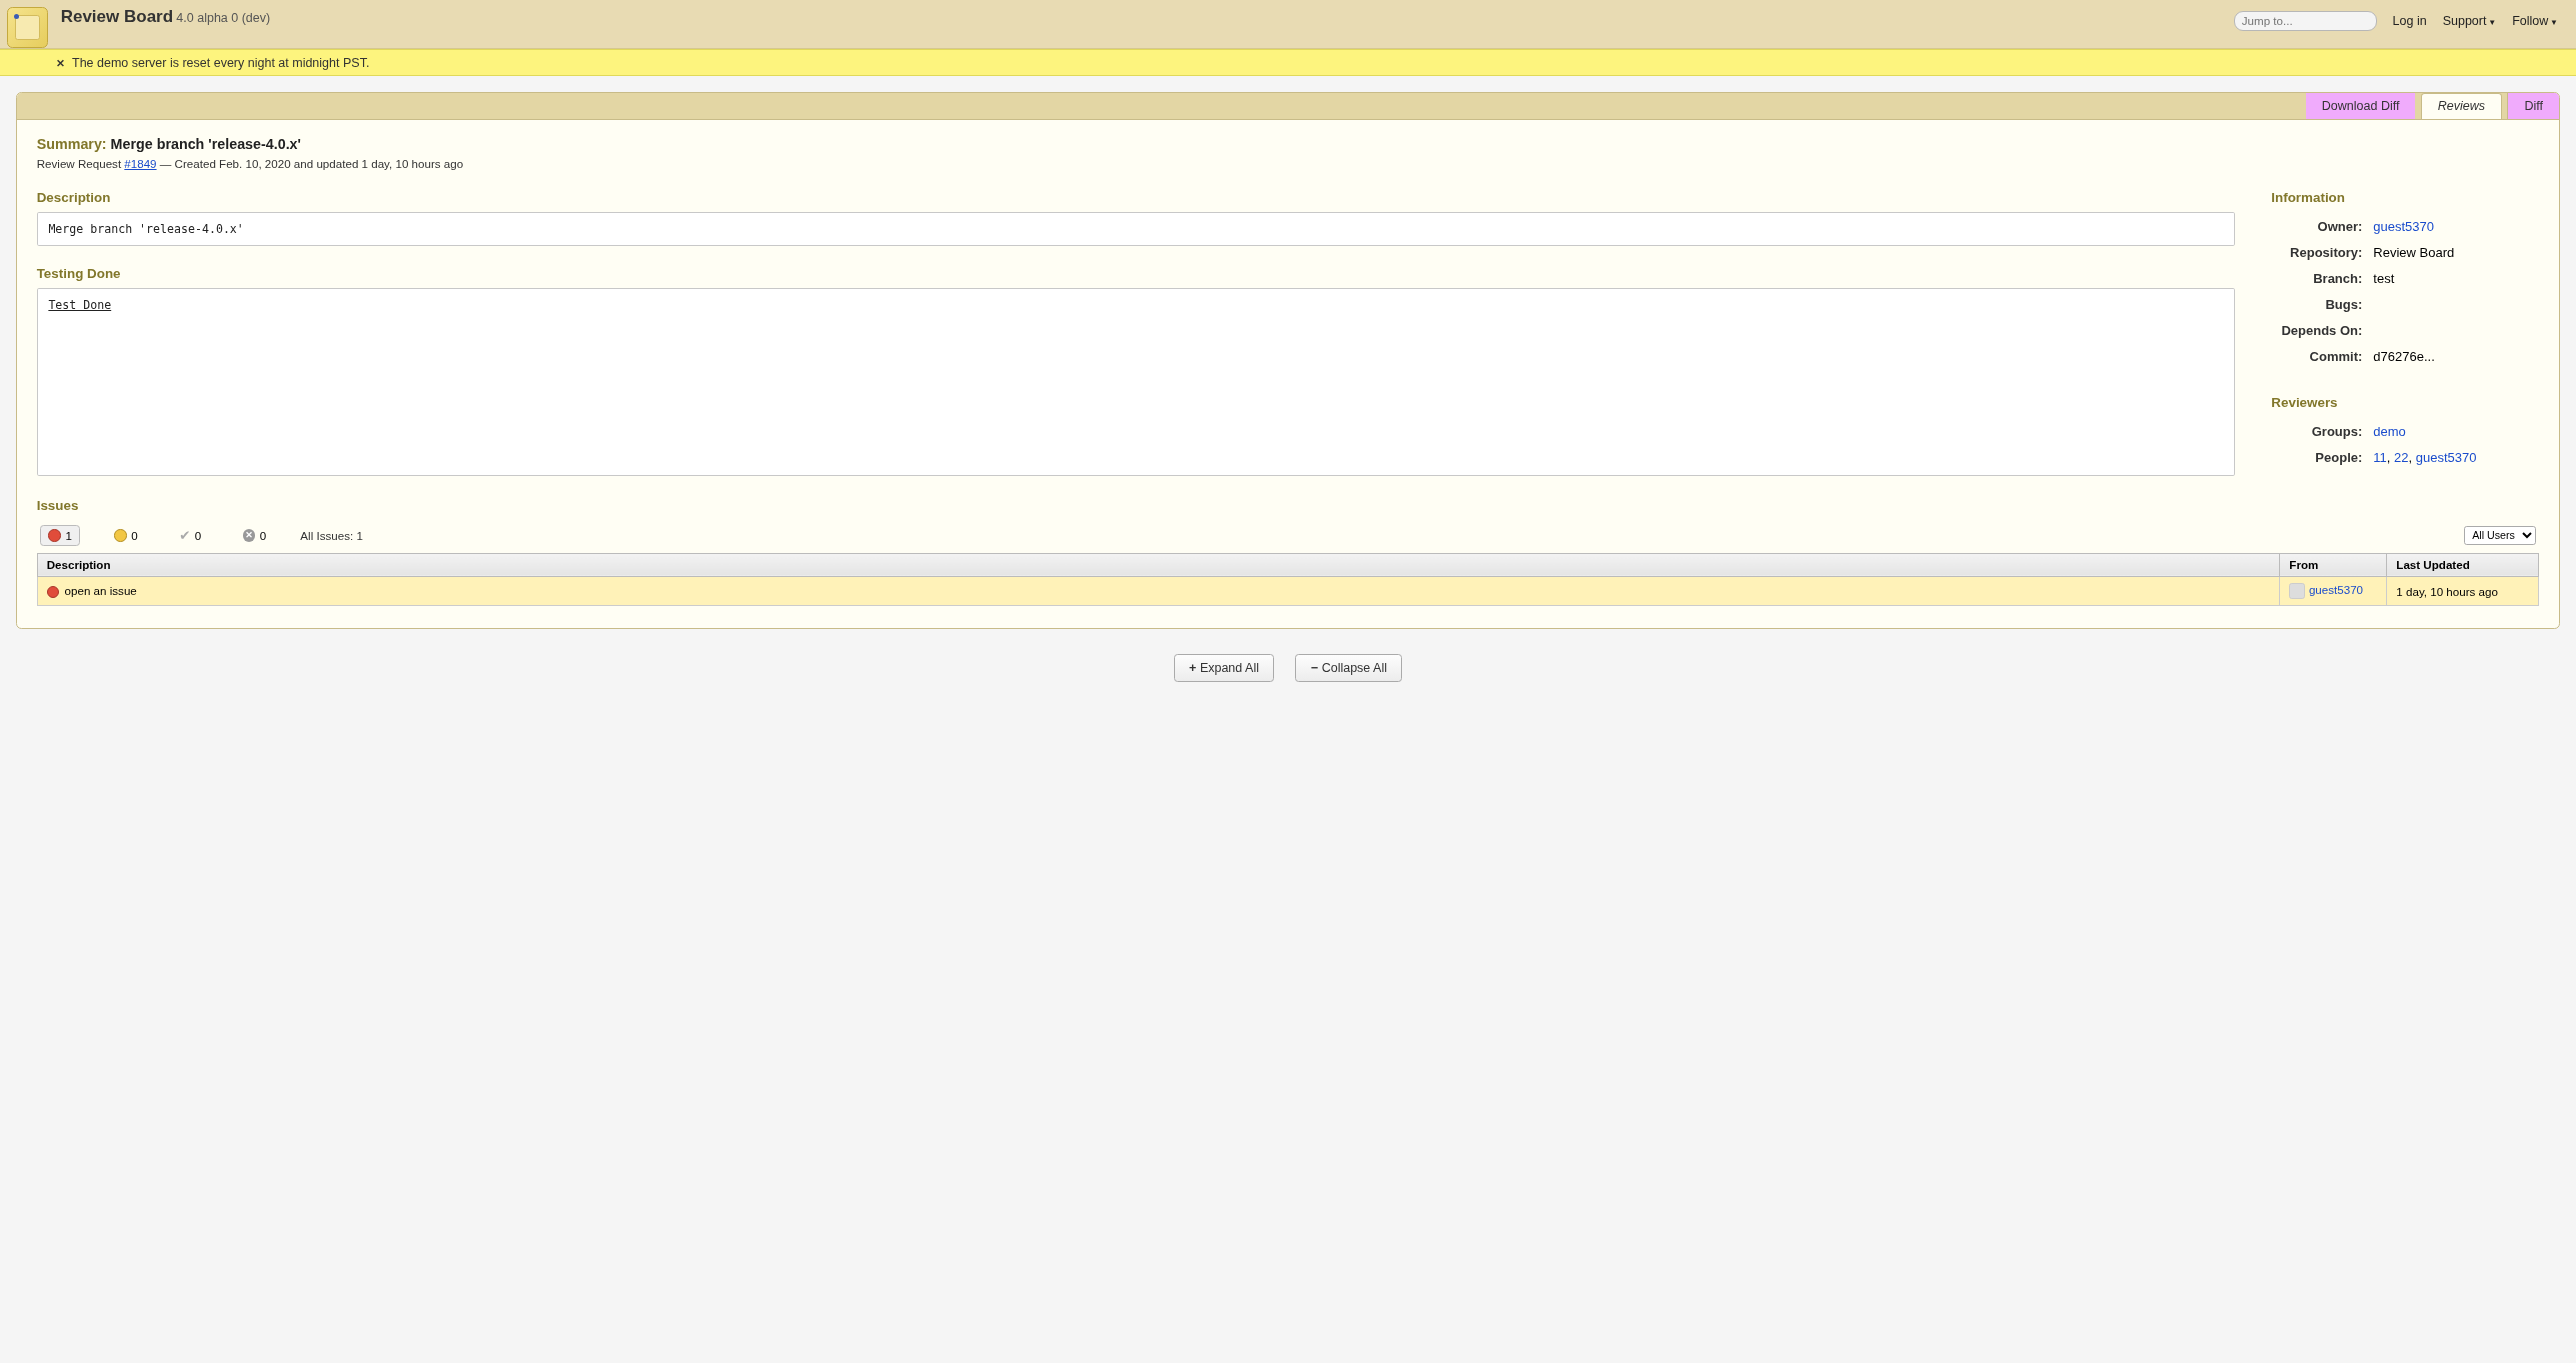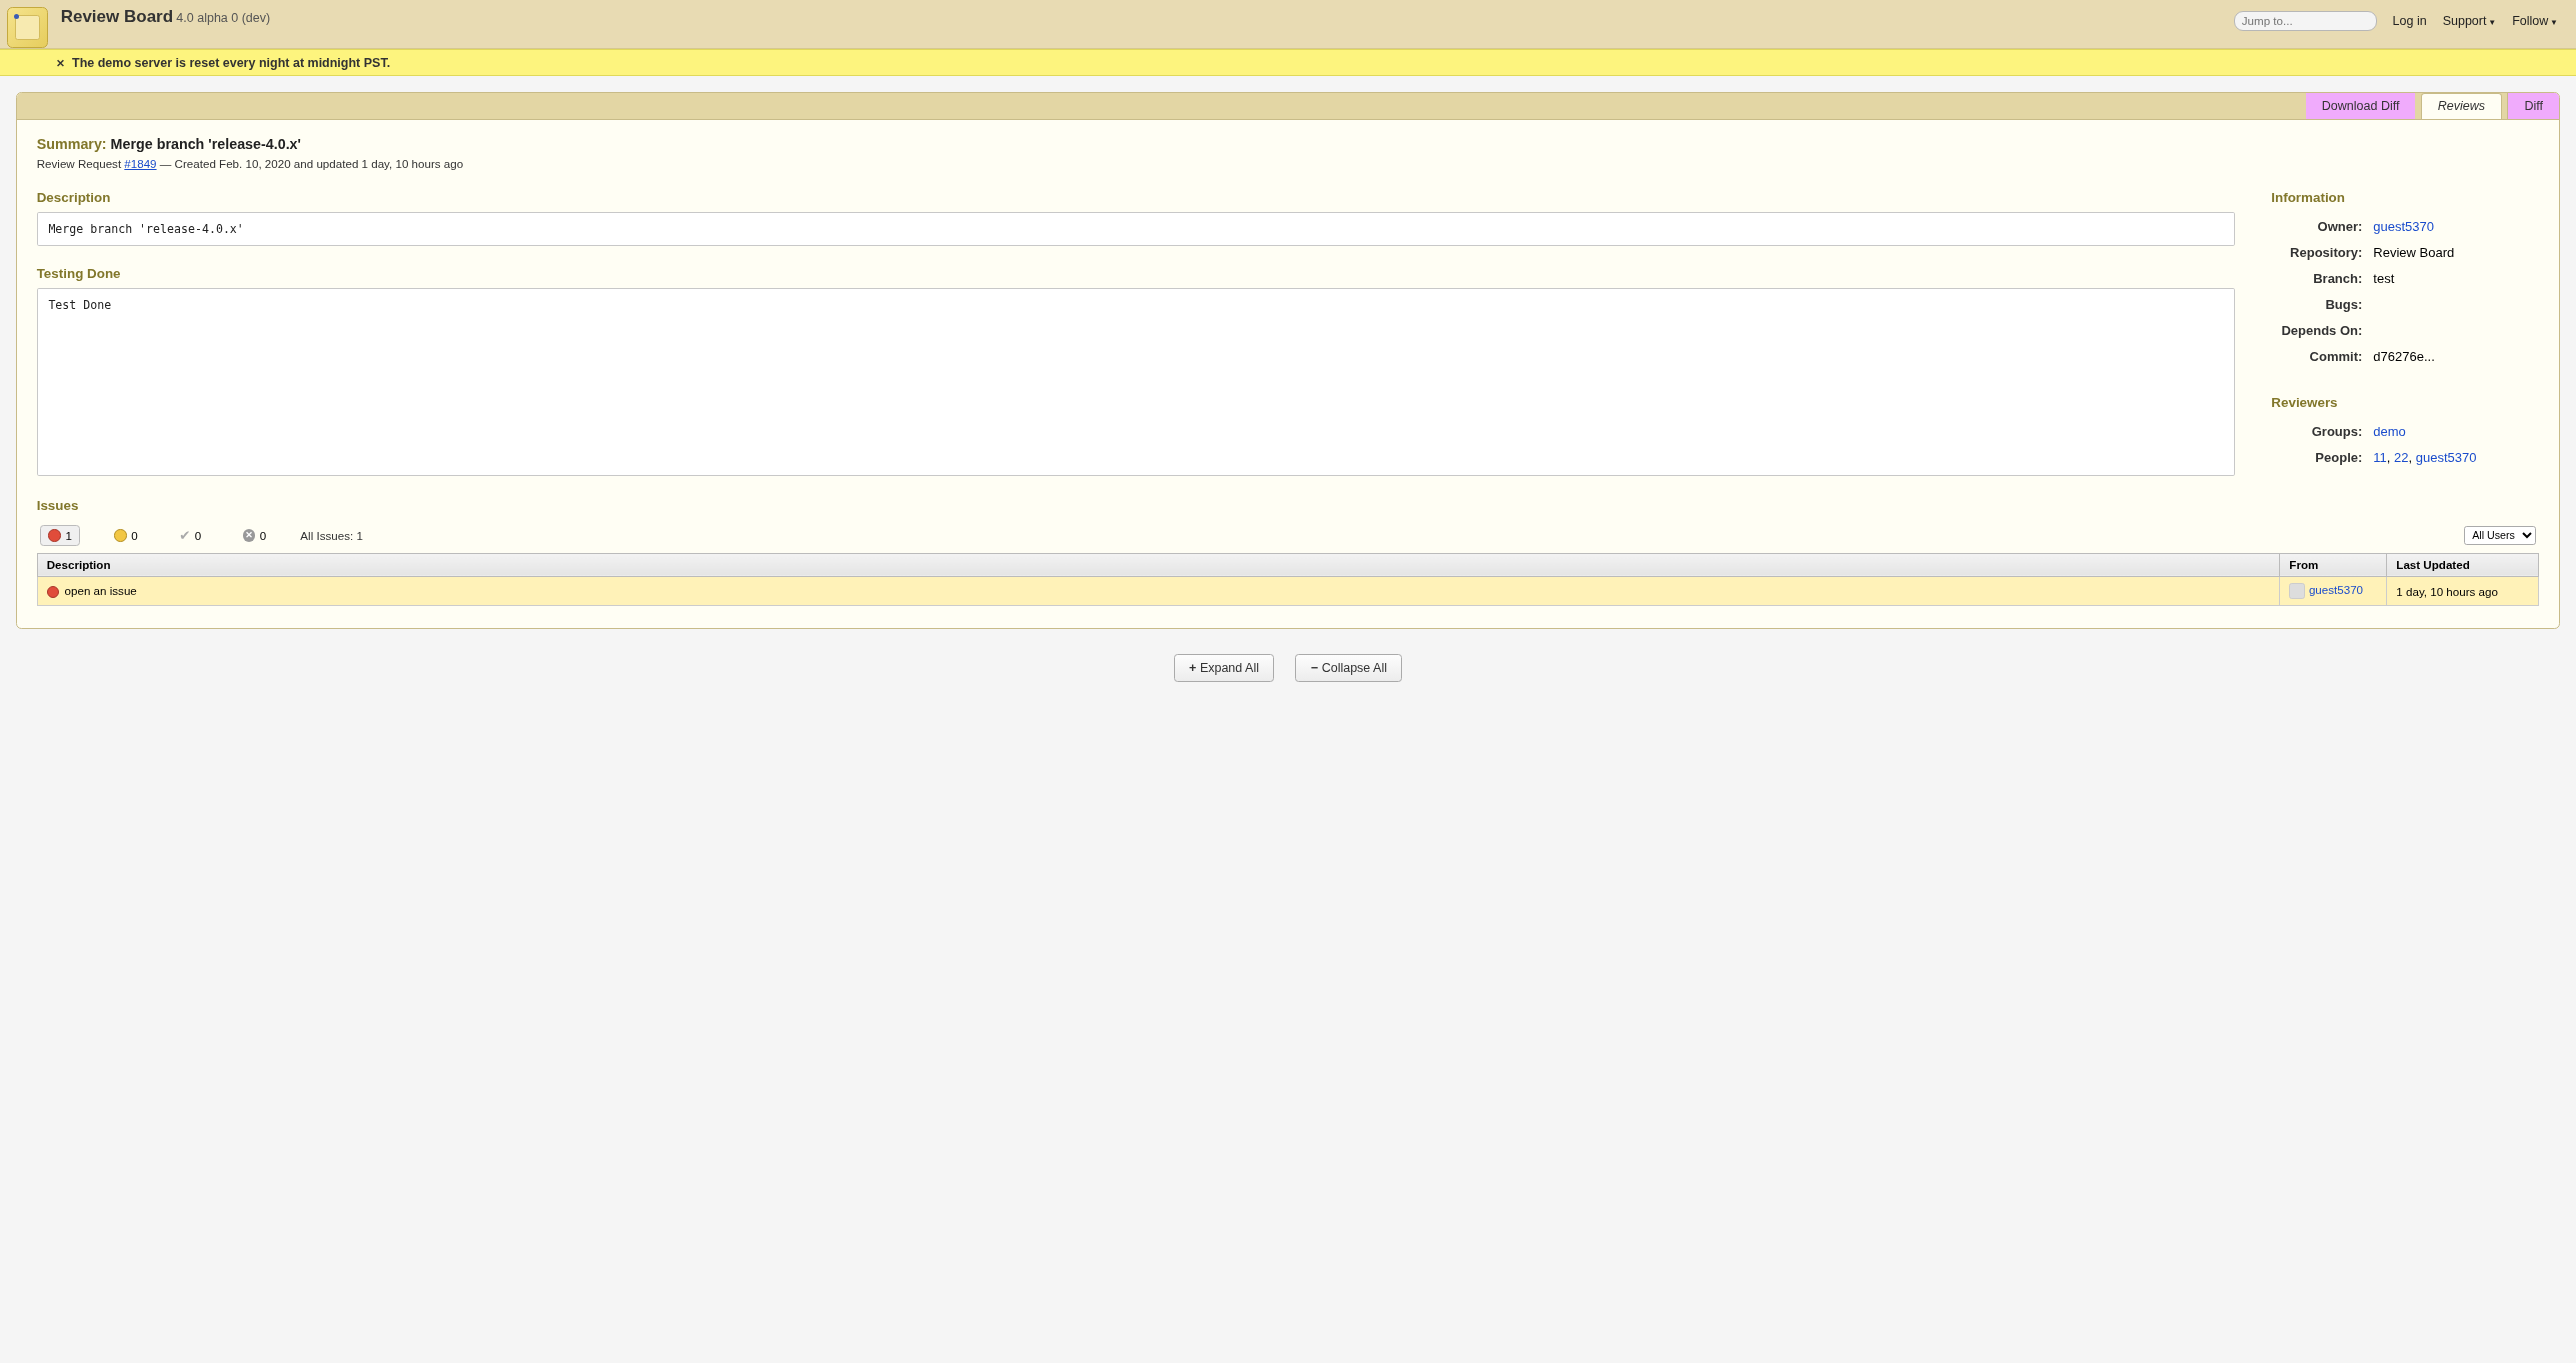--- a/index.html
+++ b/index.html
@@ -16,21 +16,21 @@
 .nav { margin-top: 5.4px; padding-bottom: 5.4px; }
 .nav a { color: #1a4ccc; text-decoration: none; margin-right: 14.3px; font-size: 12.5px; }
 .header-right { display: flex; align-items: center; gap: 16px; padding-top: 3.6px; }
 .jump { width: 143px; padding: 2.7px 7.2px; border: 0.9px solid #b7b7b7; border-radius: 9px; background: #f4f4f4; font-size: 11.6px; color: #888; }
 .header-link { color: #222; text-decoration: none; font-size: 12.5px; }
 .caret { font-size: 8px; margin-left: 1.8px; }
 
 
 .banner { background: #fdf47e; border-top: 0.9px solid #e0d95a; border-bottom: 1.8px solid #e0d95a; padding: 5.4px 54px; color: #333; font-size: 12.5px; position: relative; }
 .banner-close { position: absolute; left: 56px; top: 7.2px; font-weight: bold; font-size: 10.7px; cursor: pointer; color: #333; }
-.banner-text { margin-left: 18px; font-weight: bold; }
+.banner-text { margin-left: 18px; }
 
 
 .container { margin: 16px 16px 0; border: 0.9px solid #c8bb88; border-radius: 5.4px; background: #fffef4; overflow: hidden; }
 .tabbar { background: #e3d6a4; border-bottom: 0.9px solid #c8bb88; display: flex; justify-content: flex-end; align-items: stretch; padding: 0; height: 27px; }
 .tabbar-item { padding: 5.4px 16px; color: #333; font-size: 12.5px; cursor: pointer; border-left: 0.9px solid #c8bb88; background: #f0abfc; display:flex; align-items:center; }
 .tabbar-item.active { background: #fffef4; border-top-left-radius: 3.6px; border-top-right-radius: 3.6px; position: relative; top: 0; border-top: 0.9px solid #c8bb88; border-right: 0.9px solid #c8bb88; margin-left: 5.4px; margin-right: 5.4px; border-left: 0.9px solid #c8bb88; font-style: italic; }
 .tabbar-item.first { border-left: none; }
 
 .body { padding: 16px 19.7px 21.5px; }
 
@@ -39,21 +39,21 @@
 .summary-text { color: #222; font-weight: bold; }
 .meta { font-size: 11.6px; color: #333; margin-bottom: 19.7px; }
 .meta a { color: #1a4ccc; text-decoration: underline; }
 
 .two-col { display: flex; gap: 36px; }
 .left-col { flex: 1; }
 .right-col { width: 268px; }
 
 .section-h { color: #82772b; font-weight: bold; font-size: 13.4px; margin-bottom: 7.2px; }
 .box { border: 0.9px solid #c8c8c8; background: #fff; padding: 9px 10.7px; font-family: Menlo, Consolas, monospace; font-size: 11.6px; color: #222; border-radius: 1.8px; }
-.box.tall { min-height: 188px; }
+.box.tall { min-height: 188px; text-decoration: underline; }
 .spacer { height: 19.7px; }
 
 .info-table { width: 100%; }
 .info-table td { padding: 4.5px 0; font-size: 13px; vertical-align: top; }
 .info-table td.k { text-align: right; font-weight: bold; color: #333; padding-right: 9px; width: 98px; }
 .info-table a { color: #1a4ccc; text-decoration: none; }
 
 
 .issues-wrap { margin-top: 21.5px; }
 .issues-bar { display: flex; align-items: center; gap: 27px; padding: 5.4px 3.6px; }

